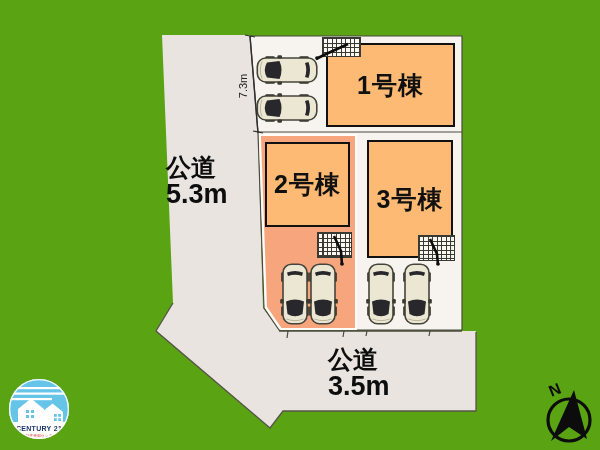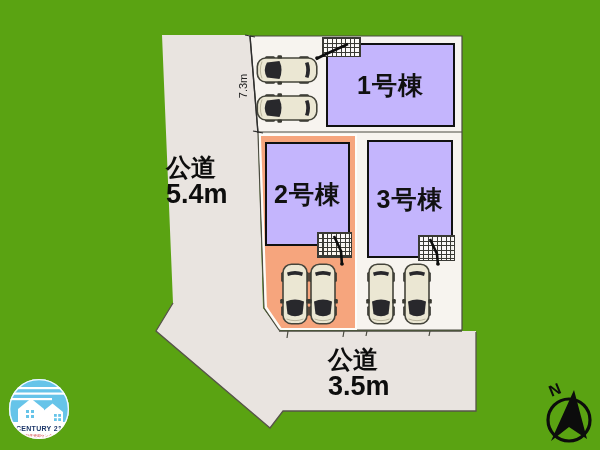--- a/index.html
+++ b/index.html
@@ -1,22 +1,22 @@
 <!DOCTYPE html>
 <html><head>
 <meta charset="utf-8">
 <style>
   html,body{margin:0;padding:0;}
   body{font-family:"Liberation Sans","DejaVu Sans",sans-serif;}
   .stage{position:relative;width:600px;height:450px;background:#5aa312;overflow:hidden;}
   .layer{position:absolute;left:0;top:0;width:600px;height:450px;}
-  .building{position:absolute;background:#c4b5fd;border:2px solid #111;display:flex;align-items:center;justify-content:center;box-sizing:border-box;}
+  .building{position:absolute;background:#fdba74;border:2px solid #111;display:flex;align-items:center;justify-content:center;box-sizing:border-box;}
   .building span{font-size:25px;font-weight:700;color:#111;letter-spacing:1px;white-space:nowrap;}
   .b1{left:326px;top:43px;width:129px;height:84px;}
-  .b2{left:265px;top:142px;width:85px;height:104px;}
+  .b2{left:265px;top:142px;width:85px;height:85px;}
   .b3{left:367px;top:140px;width:86px;height:118px;}
   .steps{position:absolute;background-color:rgba(253,252,248,.95);
      background-image:repeating-linear-gradient(to right,#3a3a35 0 1px,transparent 1px 4.5px),
                       repeating-linear-gradient(to bottom,#3a3a35 0 1px,transparent 1px 4.5px);
      border:1px solid #3a3a35;box-sizing:border-box;}
   .g1{left:322px;top:37px;width:39px;height:20px;}
   .g2{left:317px;top:232px;width:35px;height:26px;}
   .g3{left:418px;top:235px;width:37px;height:26px;}
   .car{position:absolute;width:30px;height:62px;}
   .car svg{display:block;width:30px;height:62px;}
@@ -127,21 +127,21 @@
 
     <g>
       <circle cx="569" cy="420" r="21" fill="none" stroke="#0c0c0c" stroke-width="3.2"></circle>
       <polygon points="574,390 587,439 569,427 551,441" fill="#0c0c0c"></polygon>
       <text x="549" y="396" transform="rotate(-22 553 390)" font-size="16" font-weight="bold" fill="#0c0c0c">N</text>
     </g>
   </svg>
 
   <div class="road-label lbl-left">
     <span class="rname">公道</span>
-    <span class="rwidth">5.4m</span>
+    <span class="rwidth">5.3m</span>
   </div>
   <div class="road-label lbl-bottom">
     <span class="rname">公道</span>
     <span class="rwidth">3.5m</span>
   </div>
   <div class="dim">7.3m</div>
 
   <svg class="logo" viewBox="0 0 62 62">
     <defs>
         <clipPath id="lc">

